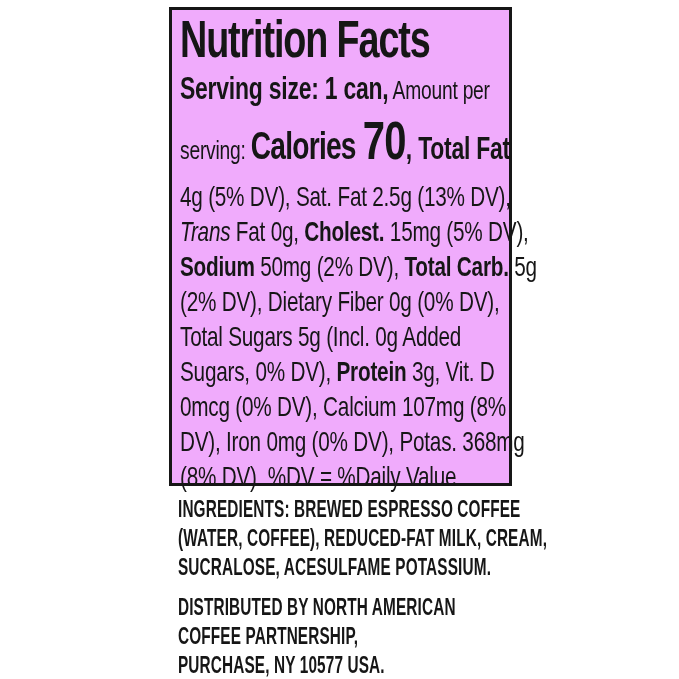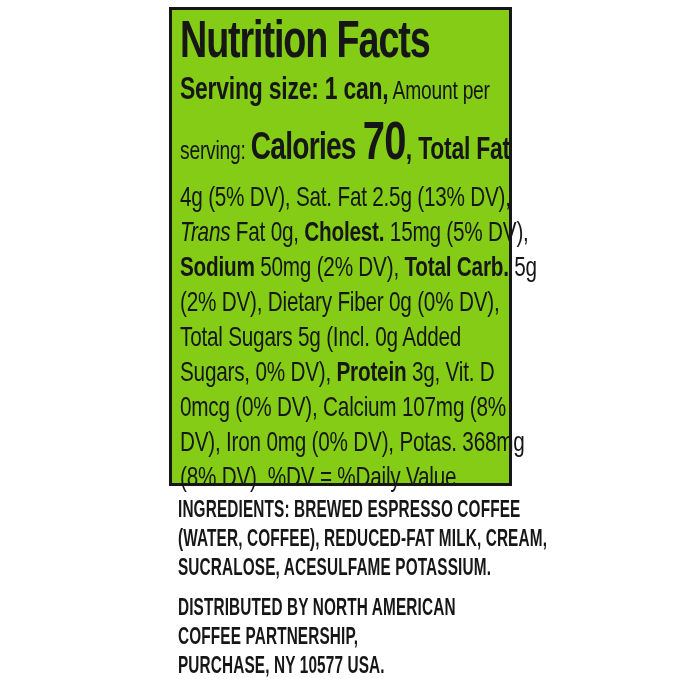--- a/index.html
+++ b/index.html
@@ -19,21 +19,21 @@
 
   
   .nf-box {
     position: absolute;
     left: 169px;
     top: 7px;
     width: 343px;
     height: 479px;
     border: 3px solid #161616;
     box-sizing: border-box;
-    background: #84cc16;
+    background: #f0abfc;
   }
   
   .condense {
     position: absolute;
     left: 8px;
     top: 2px;
     width: 460px;
     transform: scaleX(0.74);
     transform-origin: 0 0;
   }

